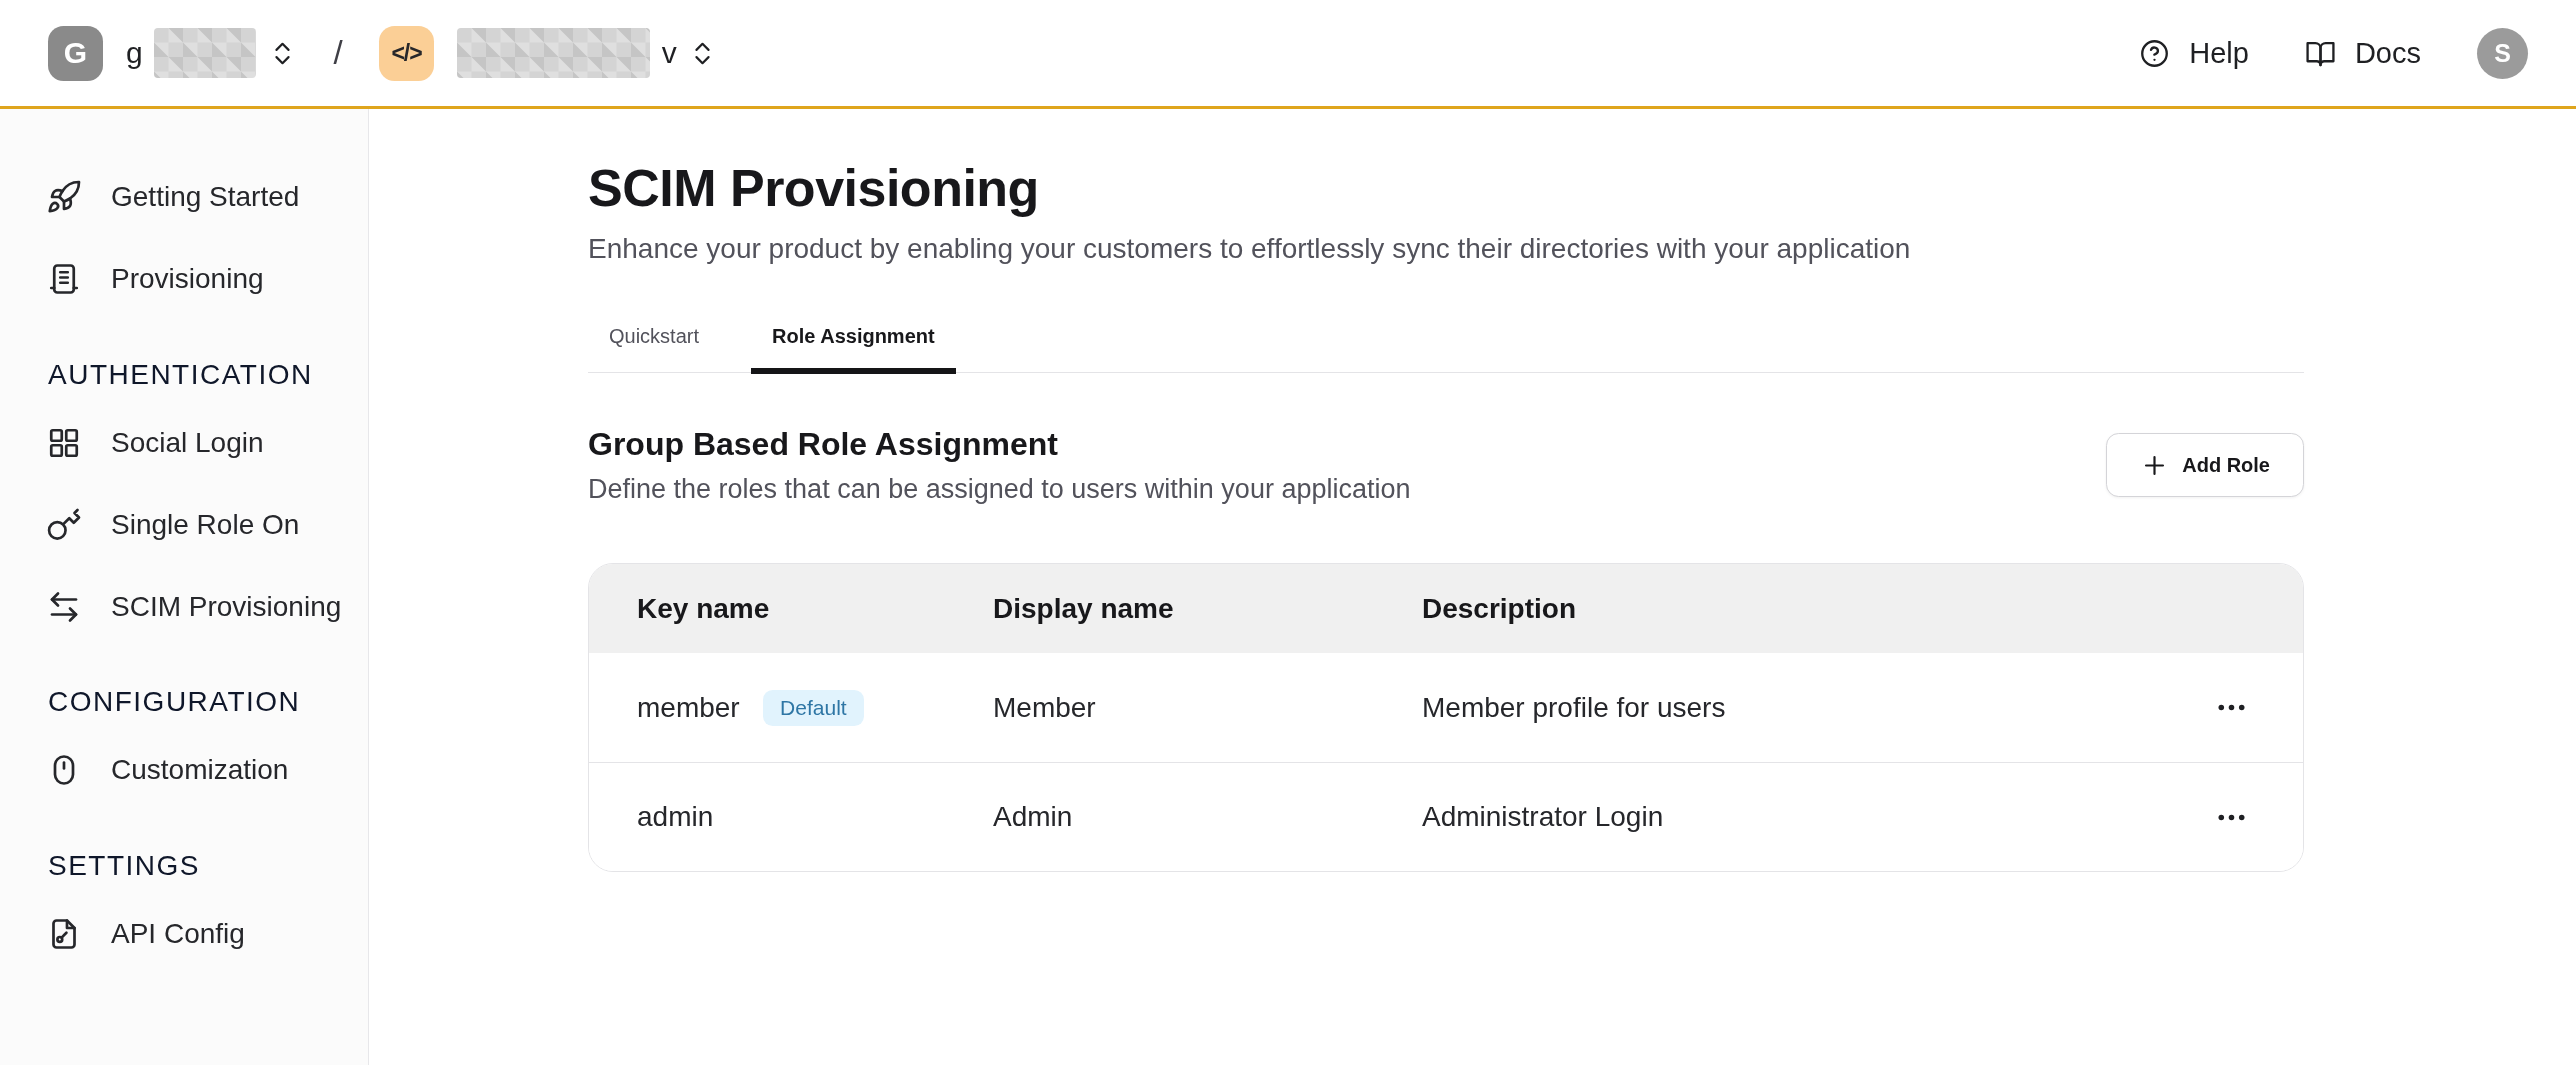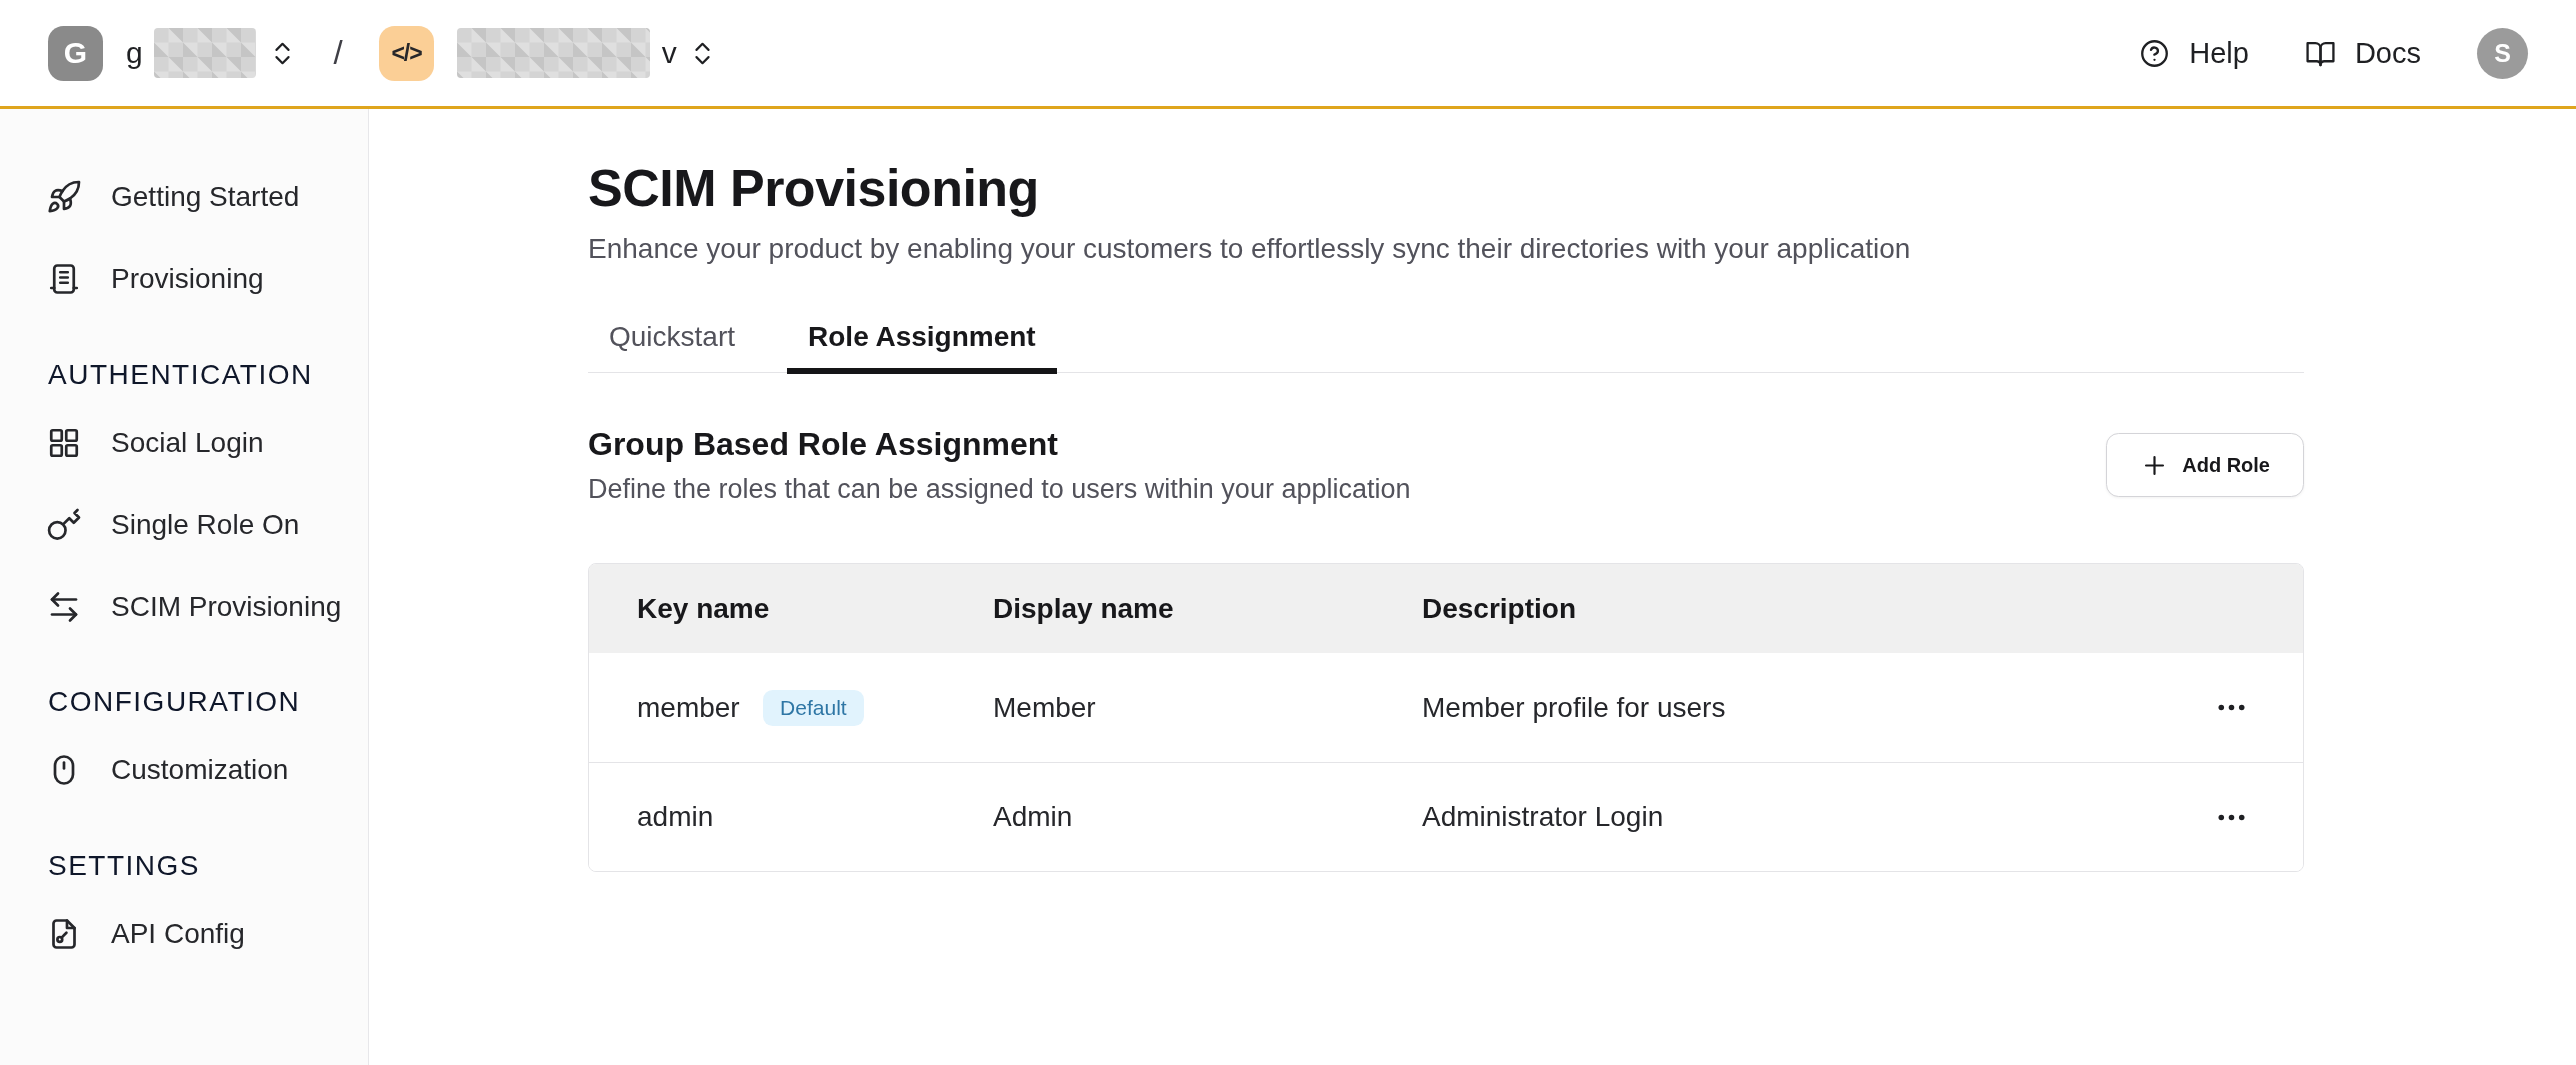--- a/index.html
+++ b/index.html
@@ -49,36 +49,36 @@
 
   
   .main { position:absolute; left:465px; top:109px; right:0; bottom:0; background:#fff; }
   .content { margin-left:123px; width:1716px; }
   .page-title { margin-top:48px; font-size:52px; font-weight:600;
     color:#18181b; letter-spacing:-0.5px; line-height:62px; }
   .page-sub { margin-top:13.5px; font-size:28px; color:#52525b; }
 
   .tabs { margin-top:41px; display:flex; gap:31px; border-bottom:1.9px solid #e4e4e7; }
   .tab { height:68px; display:flex; align-items:center; padding:0 21px;
-    font-size:28px; color:#52525b; font-weight:500; cursor:pointer;
+    font-size:20px; color:#52525b; font-weight:500; cursor:pointer;
     border-bottom:6.8px solid transparent; margin-bottom:-1.9px; }
   .tab.active { color:#18181b; font-weight:700; border-bottom-color:#151517; }
 
   .section-row { margin-top:53px; display:flex; align-items:center;
     justify-content:space-between; }
   .sec-head { font-size:32px; font-weight:600; color:#18181b; }
   .sec-desc { margin-top:11.6px; font-size:27px; color:#52525b; }
   .add-btn { height:64px; padding:0 33px; border-radius:12.6px; background:#fff;
     border:1.9px solid #d4d4d8; box-shadow:0 1px 2.9px rgba(0,0,0,.06);
     display:flex; align-items:center; gap:13.5px; font-size:20px; font-weight:700;
     color:#18181b; cursor:pointer; font-family:inherit; }
   .add-btn svg { width:29px; height:29px; stroke:#18181b; }
 
   .roles-table { margin-top:58px; width:1716px; border:1.9px solid #e4e4e7;
-    border-radius:8px; overflow:hidden; background:#fff; }
+    border-radius:25px; overflow:hidden; background:#fff; }
   .t-header { display:flex; background:#f0f0f0; height:89px; align-items:center;
     font-size:28px; font-weight:700; color:#18181b; }
   .t-row { display:flex; height:109px; align-items:center; font-size:28px;
     color:#26272b; border-top:1.9px solid #e4e4e7; background:#fff; }
   .c-key { width:404px; padding-left:48px; display:flex; align-items:center; gap:23px; }
   .c-display { width:429px; }
   .c-desc { flex:1; }
   .c-actions { width:135px; display:flex; justify-content:flex-end; padding-right:46px; }
   .badge-default { font-size:21px; font-weight:500; color:#2e76a5; background:#e1f3fd;
     padding:7.7px 17.4px; border-radius:9.7px; line-height:1; }

